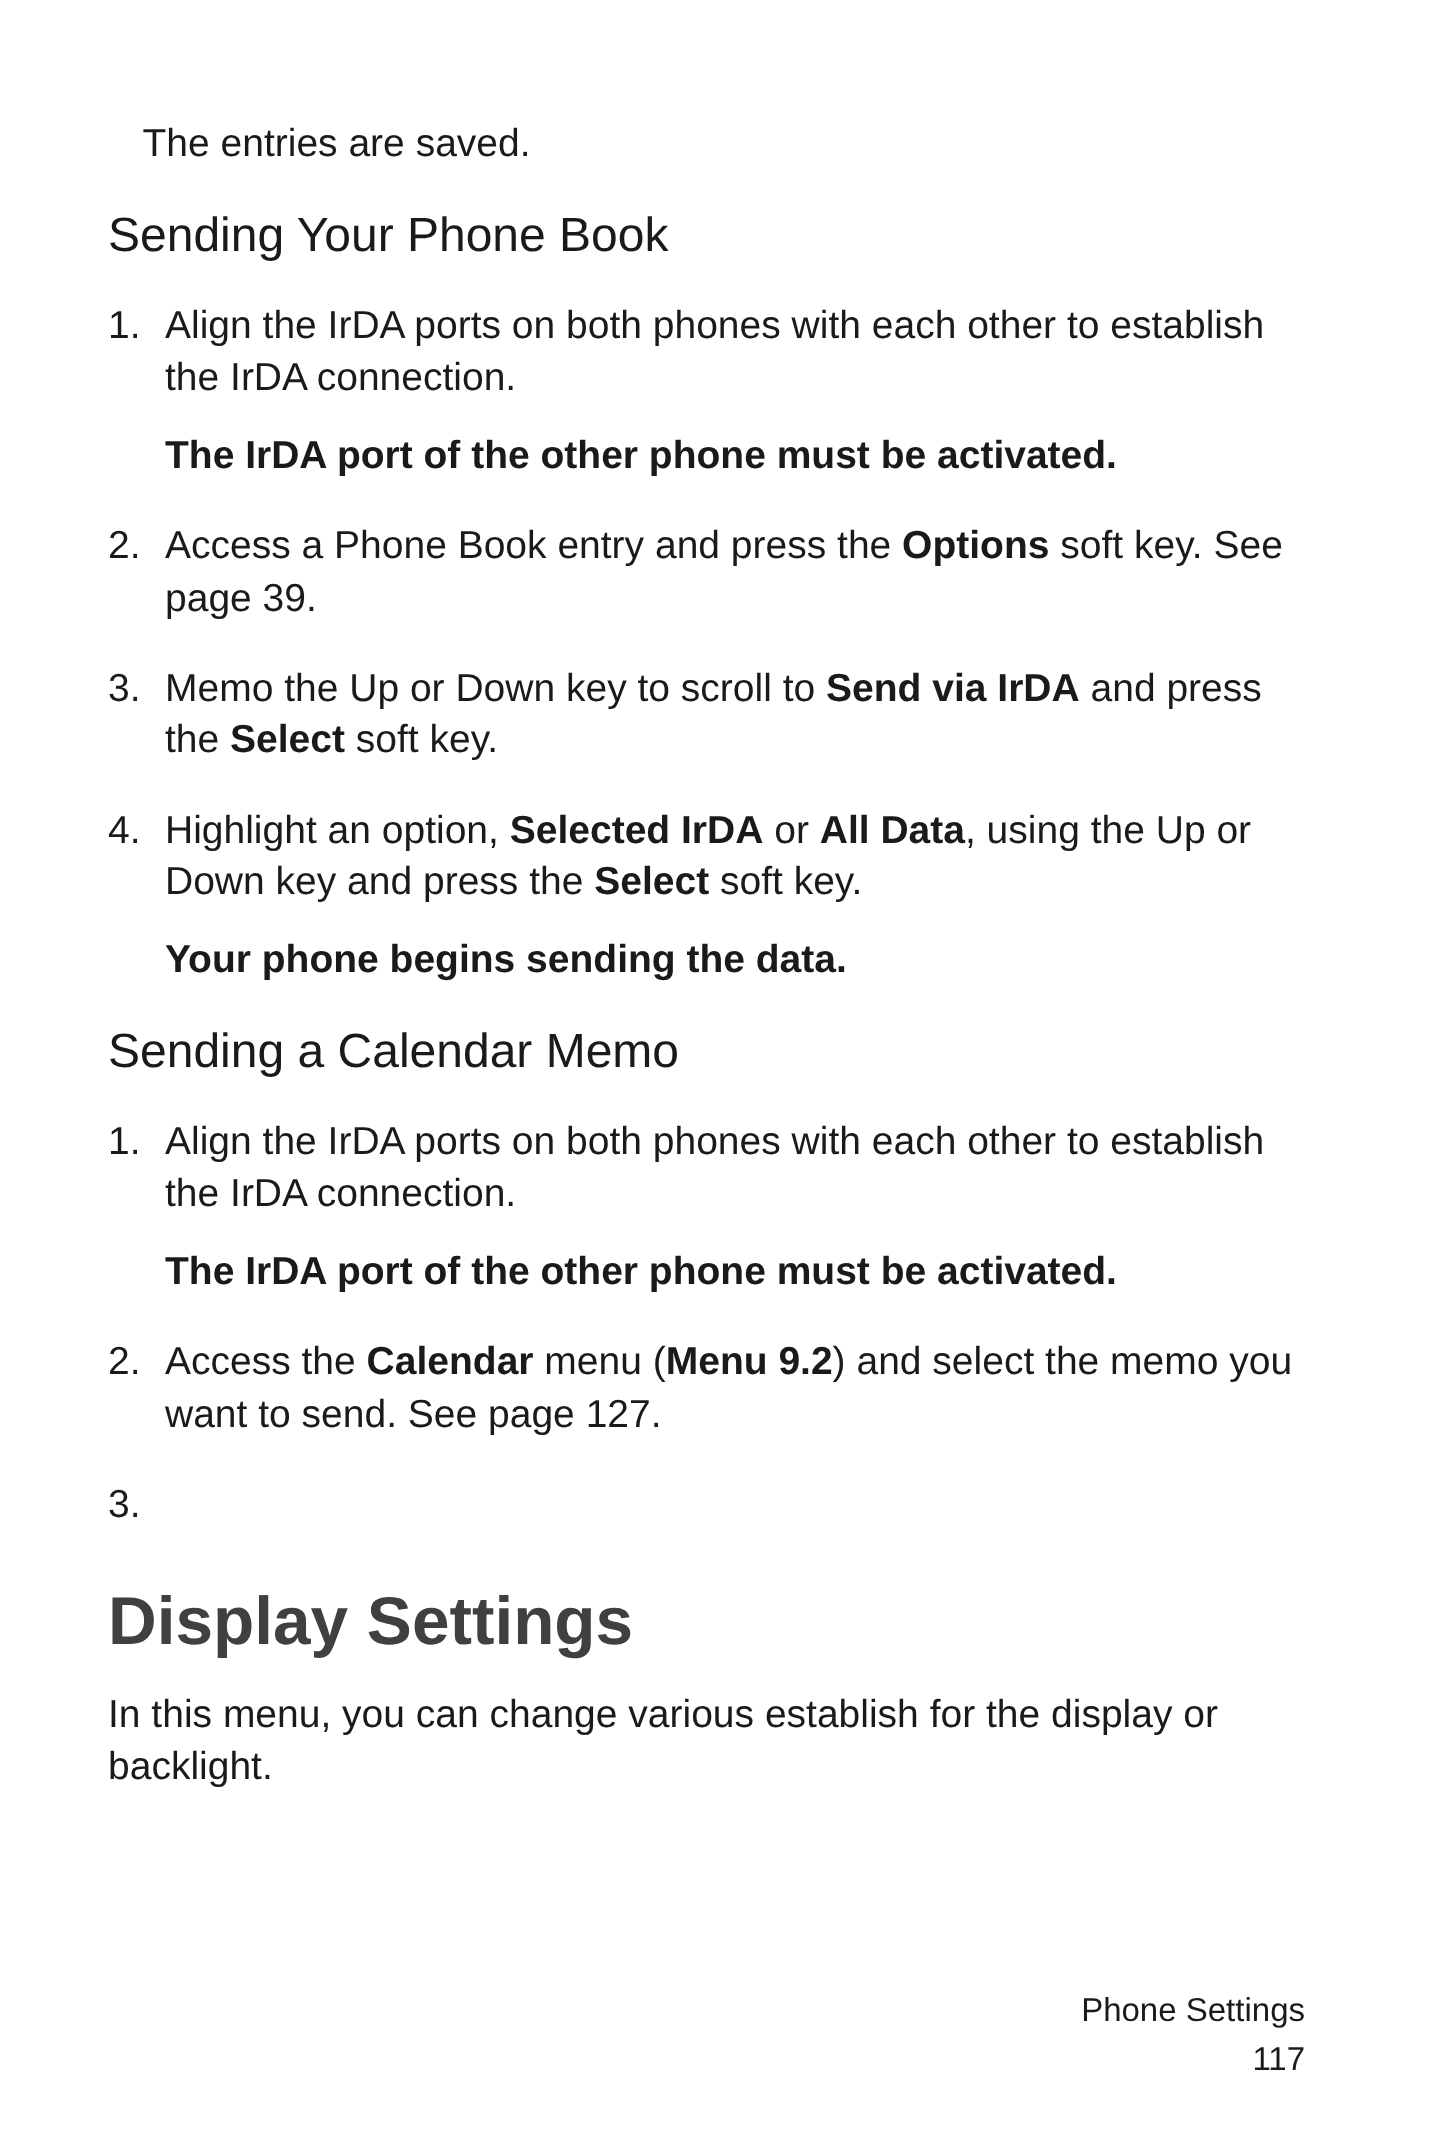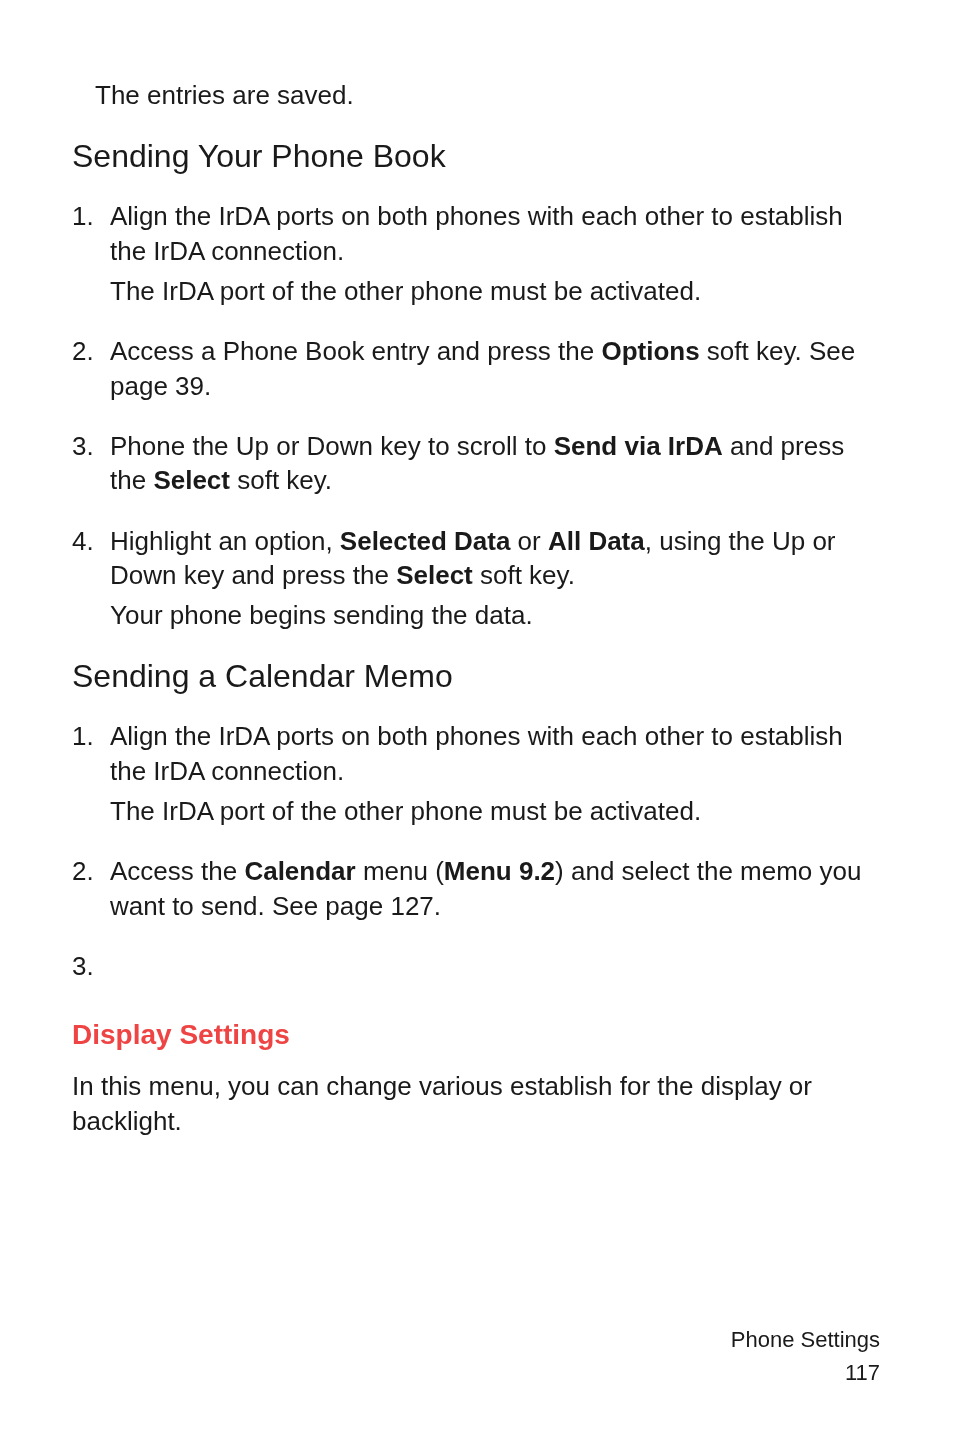--- a/index.html
+++ b/index.html
@@ -9,39 +9,39 @@
       background: #ffffff;
       font-family: Verdana, Geneva, sans-serif;
       color: #1a1a1a;
       position: relative;
       padding: 78px 70px 0 72px;
     }
     .indent { margin-left: 23px; }
     .para { font-size: 26px; line-height: 1.32; margin-bottom: 26px; }
     .h3 { font-size: 32px; font-weight: normal; margin-top: 26px; margin-bottom: 24px; }
     .h2 {
-      font-size: 28px;
+      font-size: 45px;
       font-weight: bold;
-      color: #ef4444;
+      color: #404040;
       margin-top: 36px;
       margin-bottom: 18px;
     }
     ol { list-style: none; }
     li {
       display: flex;
       font-size: 26px;
       line-height: 1.32;
       margin-bottom: 26px;
     }
     li .num { flex: 0 0 38px; }
     li .body { flex: 1; }
-    li .body .follow { margin-top: 6px; }
+    li .body .follow { margin-top: 18px; font-weight: bold; }
     .footer {
       position: absolute;
-      right: 74px;
+      right: 84px;
       bottom: 44px;
       text-align: right;
       font-size: 22px;
       line-height: 1.5;
     }
     .bold { font-weight: bold; }
   </style>
 </head>
 <body>
 
@@ -58,27 +58,27 @@
     </li>
     <li>
       <span class="num">2.</span>
       <span class="body">
         <div><span>Access a Phone Book entry and press the </span><span class="bold">Options</span><span> soft key. See page 39.</span></div>
       </span>
     </li>
     <li>
       <span class="num">3.</span>
       <span class="body">
-        <div><span>Phone the Up or Down key to scroll to </span><span class="bold">Send via IrDA</span><span> and press the </span><span class="bold">Select</span><span> soft key.</span></div>
+        <div><span>Memo the Up or Down key to scroll to </span><span class="bold">Send via IrDA</span><span> and press the </span><span class="bold">Select</span><span> soft key.</span></div>
       </span>
     </li>
     <li>
       <span class="num">4.</span>
       <span class="body">
-        <div><span>Highlight an option, </span><span class="bold">Selected Data</span><span> or </span><span class="bold">All Data</span><span>, using the Up or Down key and press the </span><span class="bold">Select</span><span> soft key.</span></div>
+        <div><span>Highlight an option, </span><span class="bold">Selected IrDA</span><span> or </span><span class="bold">All Data</span><span>, using the Up or Down key and press the </span><span class="bold">Select</span><span> soft key.</span></div>
         <div class="follow">Your phone begins sending the data.</div>
       </span>
     </li>
   </ol>
 
 <h3 class="h3">Sending a Calendar Memo</h3>
 <ol id="list2">
     <li>
       <span class="num">1.</span>
       <span class="body">

